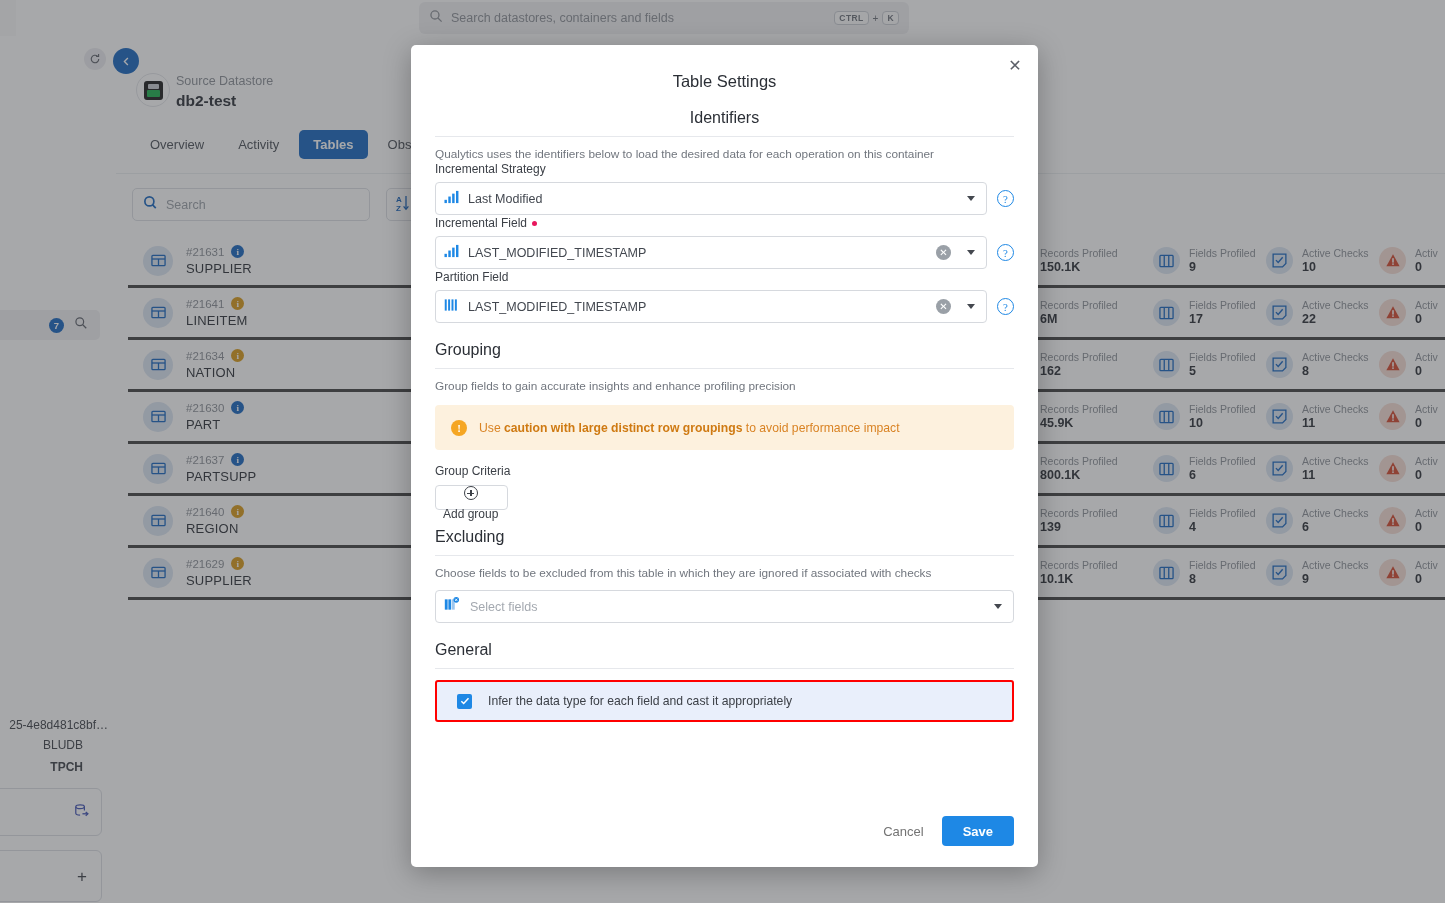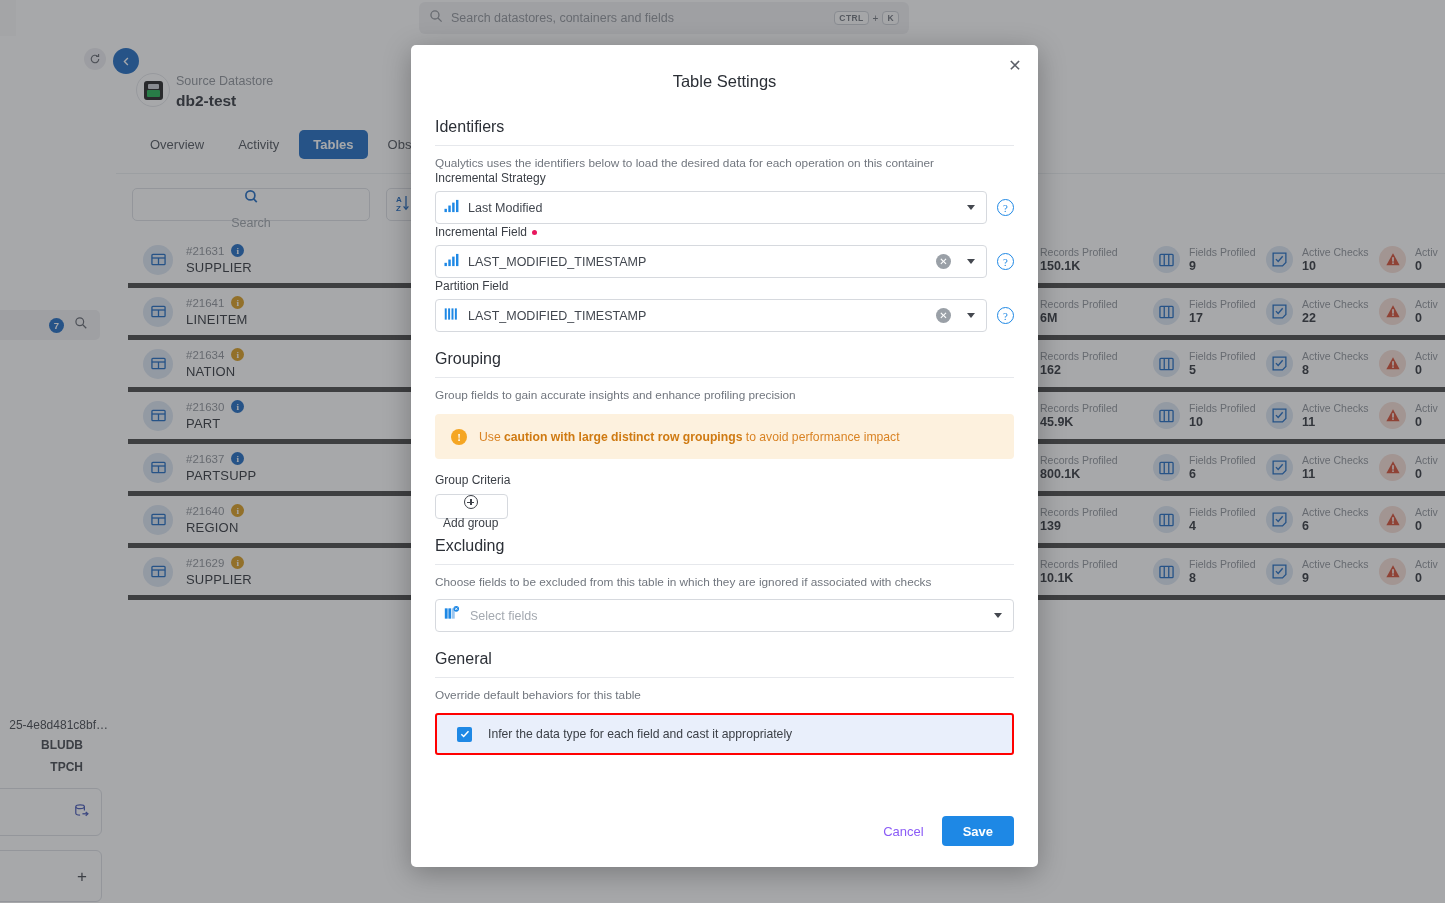--- a/index.html
+++ b/index.html
@@ -72,33 +72,33 @@
   .ds-name { position: absolute; left: 176px; top: 92px; font-size: 15.5px; font-weight: 700; color: #2b2f36; }
 
   .tabs { position: absolute; left: 136px; top: 130px; display: flex; align-items: center; gap: 6px; }
   .tab { font-size: 13px; color: #4a4f57; padding: 7px 14px; border-radius: 5px; }
   .tab.active { background: #1565c0; color: #fff; font-weight: 600; }
 
   .toolbar-row { position: absolute; left: 116px; top: 174px; width: 1329px; height: 62px; background:#fff; }
   .search-box {
     position: absolute; left: 132px; top: 188px; width: 238px; height: 33px;
     border: 1px solid #dcdfe4; border-radius: 5px; background: #fff;
-    display: flex; align-items: center; gap: 8px; padding: 0 10px; flex-direction: column;
+    display: flex; align-items: center; gap: 8px; padding: 0 10px;
   }
   .search-box .ph { font-size: 12.5px; color: #9aa0a7; }
   .sort-btn {
     position: absolute; left: 386px; top: 188px; width: 33px; height: 33px;
     border: 1px solid #dcdfe4; border-radius: 5px; background: #fff;
     display: flex; align-items: center; justify-content: center;
   }
 
   
   .rows { position: absolute; left: 128px; top: 236px; width: 1317px; }
   .row {
-    height: 52px; border-bottom: 5px solid #404040; background: #fff;
+    height: 52px; border-bottom: 3px solid #404040; background: #fff;
     display: flex; align-items: center; position: relative;
   }
   .row-ico {
     width: 30px; height: 30px; border-radius: 50%; background: #dbe5f2;
     display: flex; align-items: center; justify-content: center; margin-left: 15px;
   }
   .row-main { margin-left: 13px; width: 170px; }
   .row-id { font-size: 11.5px; color: #8a8f96; display: flex; align-items: center; gap: 7px; }
   .badge-i {
     width: 13px; height: 13px; border-radius: 50%;
@@ -112,21 +112,21 @@
   .stat-ico {
     width: 27px; height: 27px; border-radius: 50%; background: #dbe5f2;
     display: flex; align-items: center; justify-content: center; flex: 0 0 auto;
   }
   .stat-ico.warn { background: #f6dcd3; }
   .stat-txt .k { font-size: 10.5px; color: #8a8f96; white-space: nowrap; }
   .stat-txt .v { font-size: 12.5px; color: #2b2f36; font-weight: 600; margin-top: 1px; }
 
   
   .frag-id { position: absolute; right: 1337px; top: 718px; font-size: 12px; color: #3c4047; white-space: nowrap; }
-  .frag-l1 { position: absolute; right: 1362px; top: 738px; font-size: 12px; color: #3c4047; font-weight: 700;}
+  .frag-l1 { position: absolute; right: 1362px; top: 738px; font-size: 12px; color: #3c4047; font-weight: 400;}
   .frag-l2 { position: absolute; right: 1362px; top: 760px; font-size: 12px; color: #3c4047; font-weight: 600;}
   .frag-card1 {
     position: absolute; left: -120px; top: 788px; width: 222px; height: 48px;
     border: 1px solid #dcdfe4; border-radius: 6px; background: #fff;
     display: flex; align-items: center; justify-content: flex-end; padding-right: 12px;
   }
   .frag-card2 {
     position: absolute; left: -120px; top: 850px; width: 222px; height: 52px;
     border: 1px solid #dcdfe4; border-radius: 6px; background: #fff;
     display: flex; align-items: center; justify-content: flex-end; padding-right: 14px;
@@ -158,21 +158,21 @@
   }
   .modal-title {
     text-align: center; font-size: 16.5px; color: #2b2f36; padding-top: 27px; font-weight: 400;
   }
   .modal-body { padding: 0 24px; }
 
   .sec-h {
     font-size: 16px; color: #2b2f36; font-weight: 400;
     padding-bottom: 9px; border-bottom: 1px solid #e6e8ec;
   }
-  .sec-h.first { margin-top: 27px; }
+  .sec-h.first { margin-top: 18px; text-align: center; }
   .sec-h.more  { margin-top: 18px; }
   .sec-desc { font-size: 11.8px; color: #71767e; margin-top: 10px; }
 
   .fld-label { font-size: 12px; color: #3c4047; margin-top: 1px; margin-bottom: 6px; display:flex; align-items:center; gap:5px;}
   .req-dot { width: 5px; height: 5px; border-radius: 50%; background: #e8175d; display: inline-block; }
 
   .ctl-row { display: flex; align-items: center; gap: 10px; }
   .select {
     flex: 1; height: 33px; border: 1px solid #d6d9de; border-radius: 4px; background: #fff;
     display: flex; align-items: center; padding: 0 8px; gap: 9px;
@@ -228,21 +228,21 @@
   .cbx {
     width: 15px; height: 15px; background: #1e88e5; border-radius: 2px;
     display: flex; align-items: center; justify-content: center; flex: 0 0 auto;
   }
   .cbx-label { font-size: 12.2px; color: #3c4047; }
 
   .modal-footer {
     position: absolute; left: 0; right: 0; bottom: 0; height: 72px;
     display: flex; align-items: center; justify-content: flex-end; gap: 18px; padding-right: 24px;
   }
-  .btn-cancel { font-size: 13px; color: #8b5cf6; background: none; border: none; }
+  .btn-cancel { font-size: 13px; color: #737373; background: none; border: none; }
   .btn-save {
     background: #1e88e5; color: #fff; font-size: 13px; font-weight: 700;
     border: none; border-radius: 4px; height: 30px; padding: 0 21px;
   }
 </style>
 </head>
 <body>
 
 <div id="root">
 
@@ -880,21 +880,20 @@
                 <circle cx="13" cy="3" r="3" fill="#1e88e5"></circle>
                 <path d="M11.8 1.8l2.4 2.4M14.2 1.8l-2.4 2.4" stroke="#fff" stroke-width="0.9"></path>
               </svg>
           </span>
           <span class="val placeholder">Select fields</span>
           <span class="caret"></span>
         </div>
       </div>
 
       <div class="sec-h more">General</div>
-      <div class="sec-desc">Override default behaviors for this table</div>
 
       <div class="highlight-box">
         <span class="cbx">
           <svg width="10" height="10" viewBox="0 0 12 12">
               <polyline points="1.6,6.3 4.4,9 10.2,2.8" fill="none" stroke="#fff" stroke-width="1.8"></polyline>
             </svg>
         </span>
         <span class="cbx-label">Infer the data type for each field and cast it appropriately</span>
       </div>
     </div>

